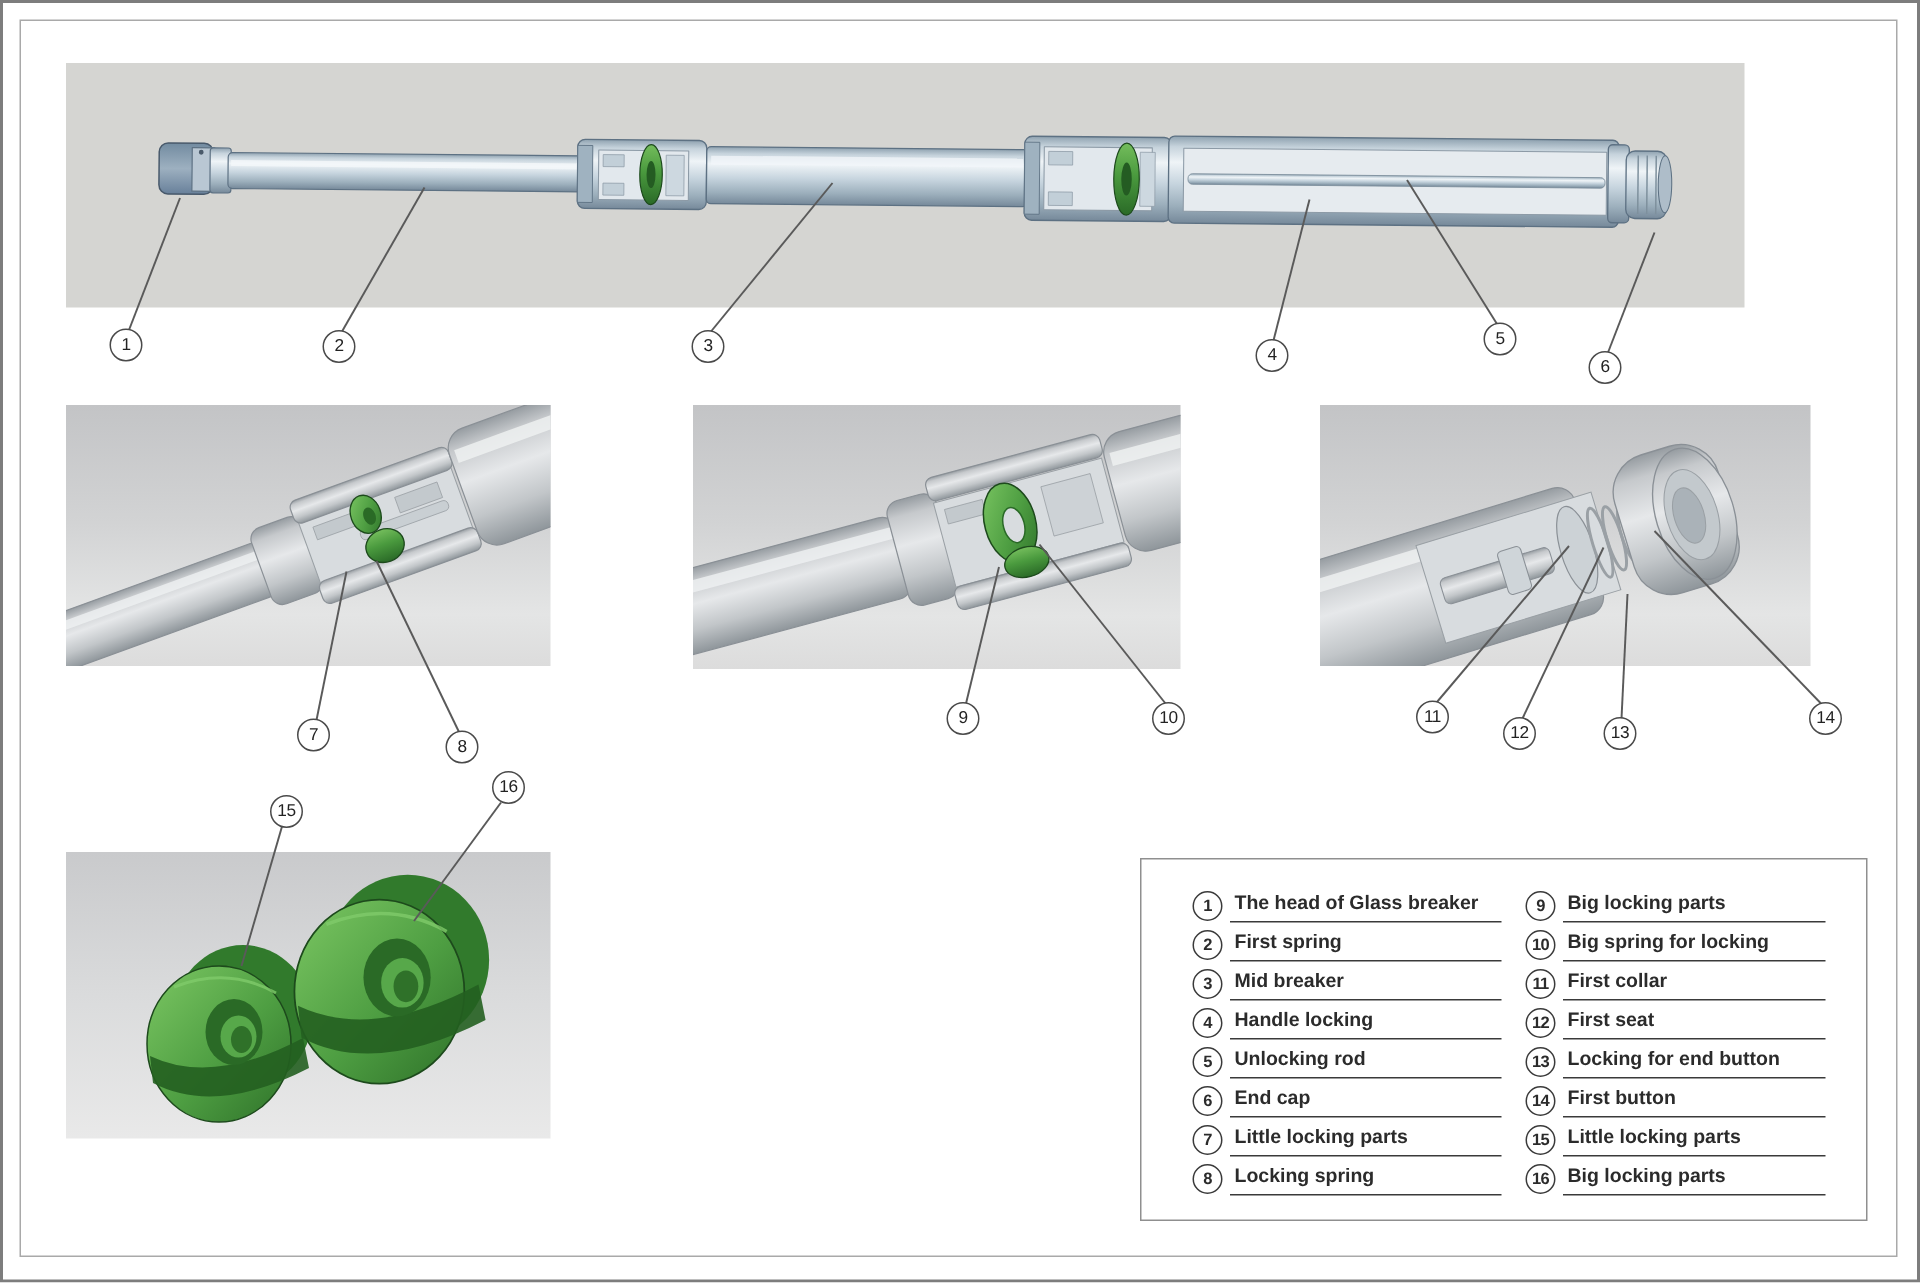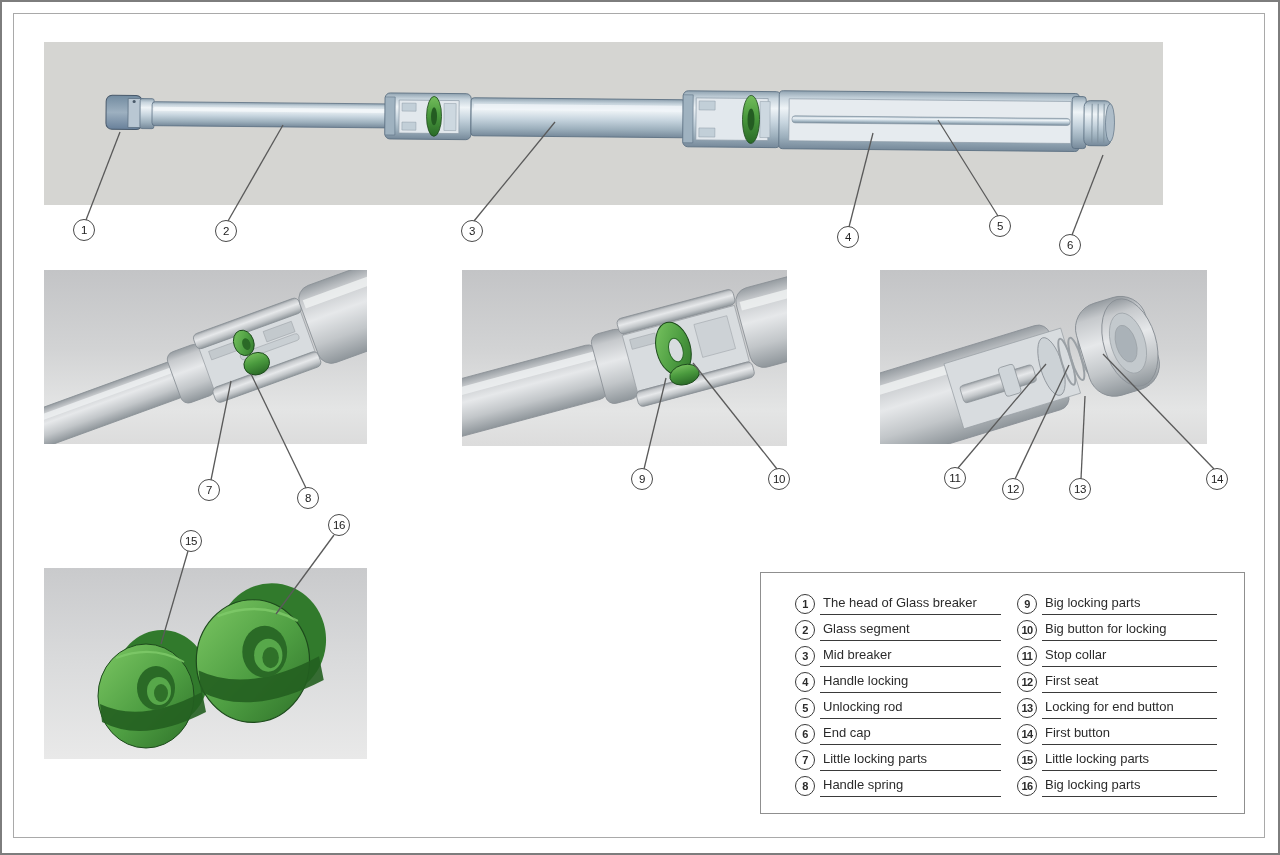--- a/index.html
+++ b/index.html
@@ -26,21 +26,21 @@
   .lg-col{position:absolute;top:16px;}
   .lg-col-left{left:34px;}
   .lg-col-right{left:256px;}
   .lg-row{display:flex;align-items:flex-end;height:26px;}
   .lg-num{flex:0 0 auto;width:20px;height:20px;border:1.5px solid #3a3a3a;border-radius:50%;
         box-sizing:border-box;display:flex;align-items:center;justify-content:center;
         font-size:11px;font-weight:700;color:#2b2b2b;margin-right:5px;margin-bottom:1px;letter-spacing:-0.5px;}
   .lg-wrap{border-bottom:1.5px solid #3a3a3a;padding:0 0 3px 3px;}
   .lg-col-left .lg-wrap{width:178px;}
   .lg-col-right .lg-wrap{width:172px;}
-  .lg-label{font-size:13px;font-weight:400;color:#2b2b2b;white-space:nowrap;}
+  .lg-label{font-size:13px;font-weight:700;color:#2b2b2b;white-space:nowrap;}
 </style>
 </head>
 <body>
 
 <div class="page">
   <div class="inner-frame"></div>
 
   <svg width="0" height="0" style="position:absolute" aria-hidden="true">
     <defs>
       <linearGradient id="gMetal" x1="0" y1="0" x2="0" y2="1">
@@ -246,21 +246,21 @@
   <div class="callout" style="left:326px;top:512px;">16</div>
 
   <div class="legend">
     <div class="lg-col lg-col-left">
       <div class="lg-row">
         <span class="lg-num">1</span>
         <span class="lg-wrap"><span class="lg-label">The head of Glass breaker</span></span>
       </div>
       <div class="lg-row">
         <span class="lg-num">2</span>
-        <span class="lg-wrap"><span class="lg-label">Glass segment</span></span>
+        <span class="lg-wrap"><span class="lg-label">First spring</span></span>
       </div>
       <div class="lg-row">
         <span class="lg-num">3</span>
         <span class="lg-wrap"><span class="lg-label">Mid breaker</span></span>
       </div>
       <div class="lg-row">
         <span class="lg-num">4</span>
         <span class="lg-wrap"><span class="lg-label">Handle locking</span></span>
       </div>
       <div class="lg-row">
@@ -270,35 +270,35 @@
       <div class="lg-row">
         <span class="lg-num">6</span>
         <span class="lg-wrap"><span class="lg-label">End cap</span></span>
       </div>
       <div class="lg-row">
         <span class="lg-num">7</span>
         <span class="lg-wrap"><span class="lg-label">Little locking parts</span></span>
       </div>
       <div class="lg-row">
         <span class="lg-num">8</span>
-        <span class="lg-wrap"><span class="lg-label">Handle spring</span></span>
+        <span class="lg-wrap"><span class="lg-label">Locking spring</span></span>
       </div>
     </div>
     <div class="lg-col lg-col-right">
       <div class="lg-row">
         <span class="lg-num">9</span>
         <span class="lg-wrap"><span class="lg-label">Big locking parts</span></span>
       </div>
       <div class="lg-row">
         <span class="lg-num">10</span>
-        <span class="lg-wrap"><span class="lg-label">Big button for locking</span></span>
+        <span class="lg-wrap"><span class="lg-label">Big spring for locking</span></span>
       </div>
       <div class="lg-row">
         <span class="lg-num">11</span>
-        <span class="lg-wrap"><span class="lg-label">Stop collar</span></span>
+        <span class="lg-wrap"><span class="lg-label">First collar</span></span>
       </div>
       <div class="lg-row">
         <span class="lg-num">12</span>
         <span class="lg-wrap"><span class="lg-label">First seat</span></span>
       </div>
       <div class="lg-row">
         <span class="lg-num">13</span>
         <span class="lg-wrap"><span class="lg-label">Locking for end button</span></span>
       </div>
       <div class="lg-row">

